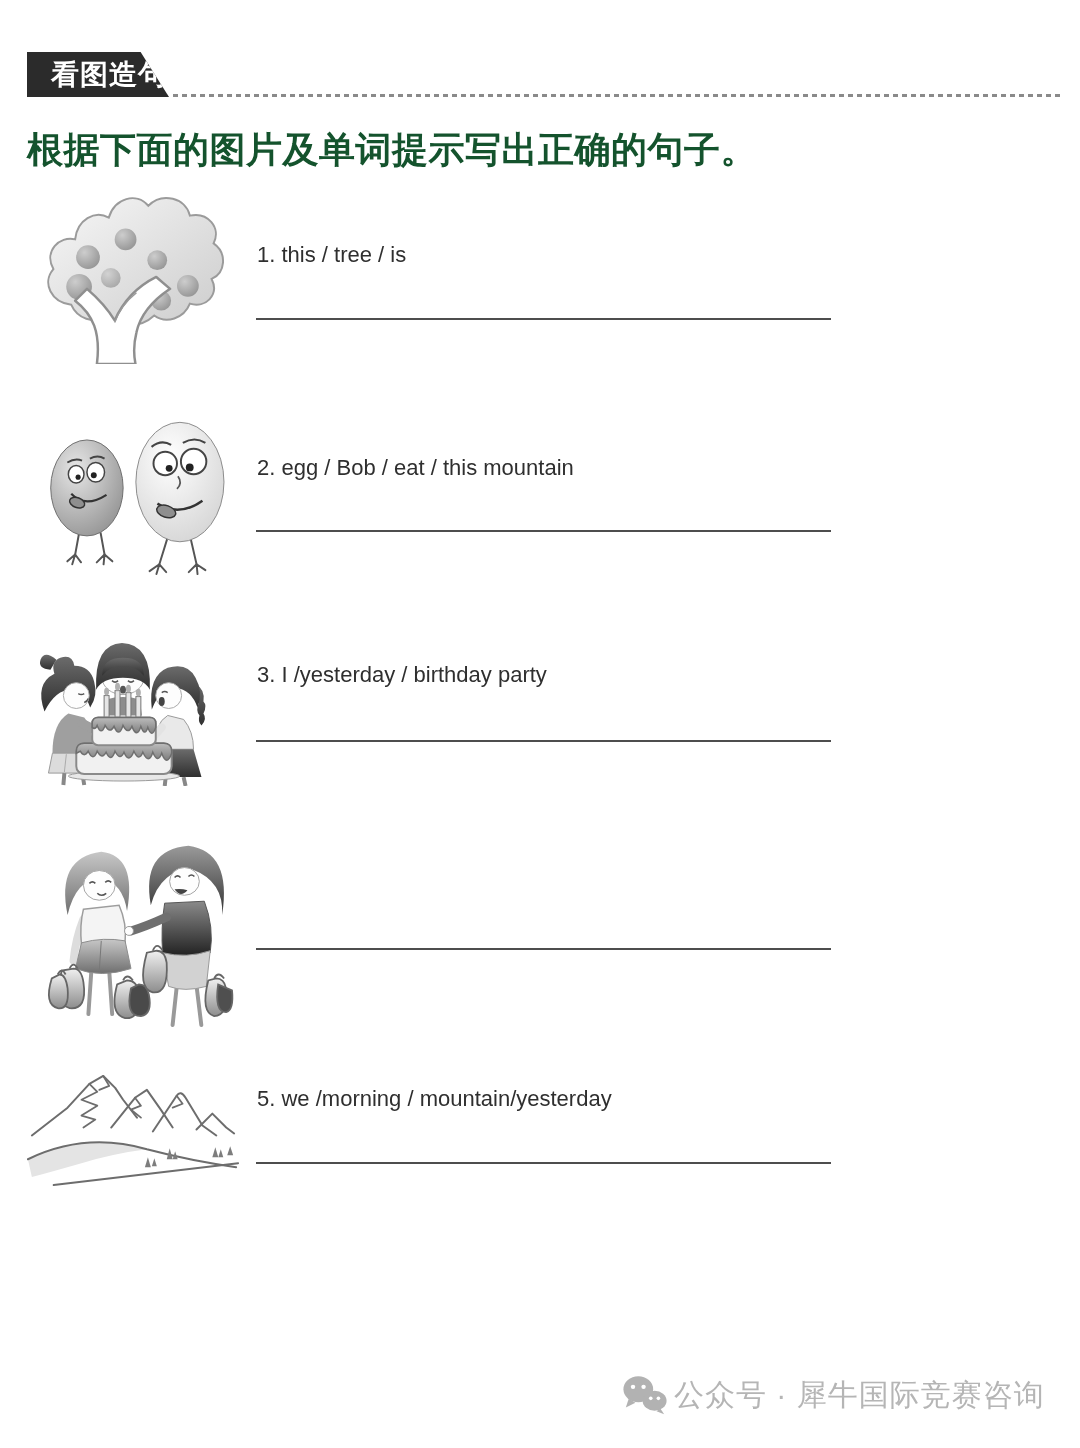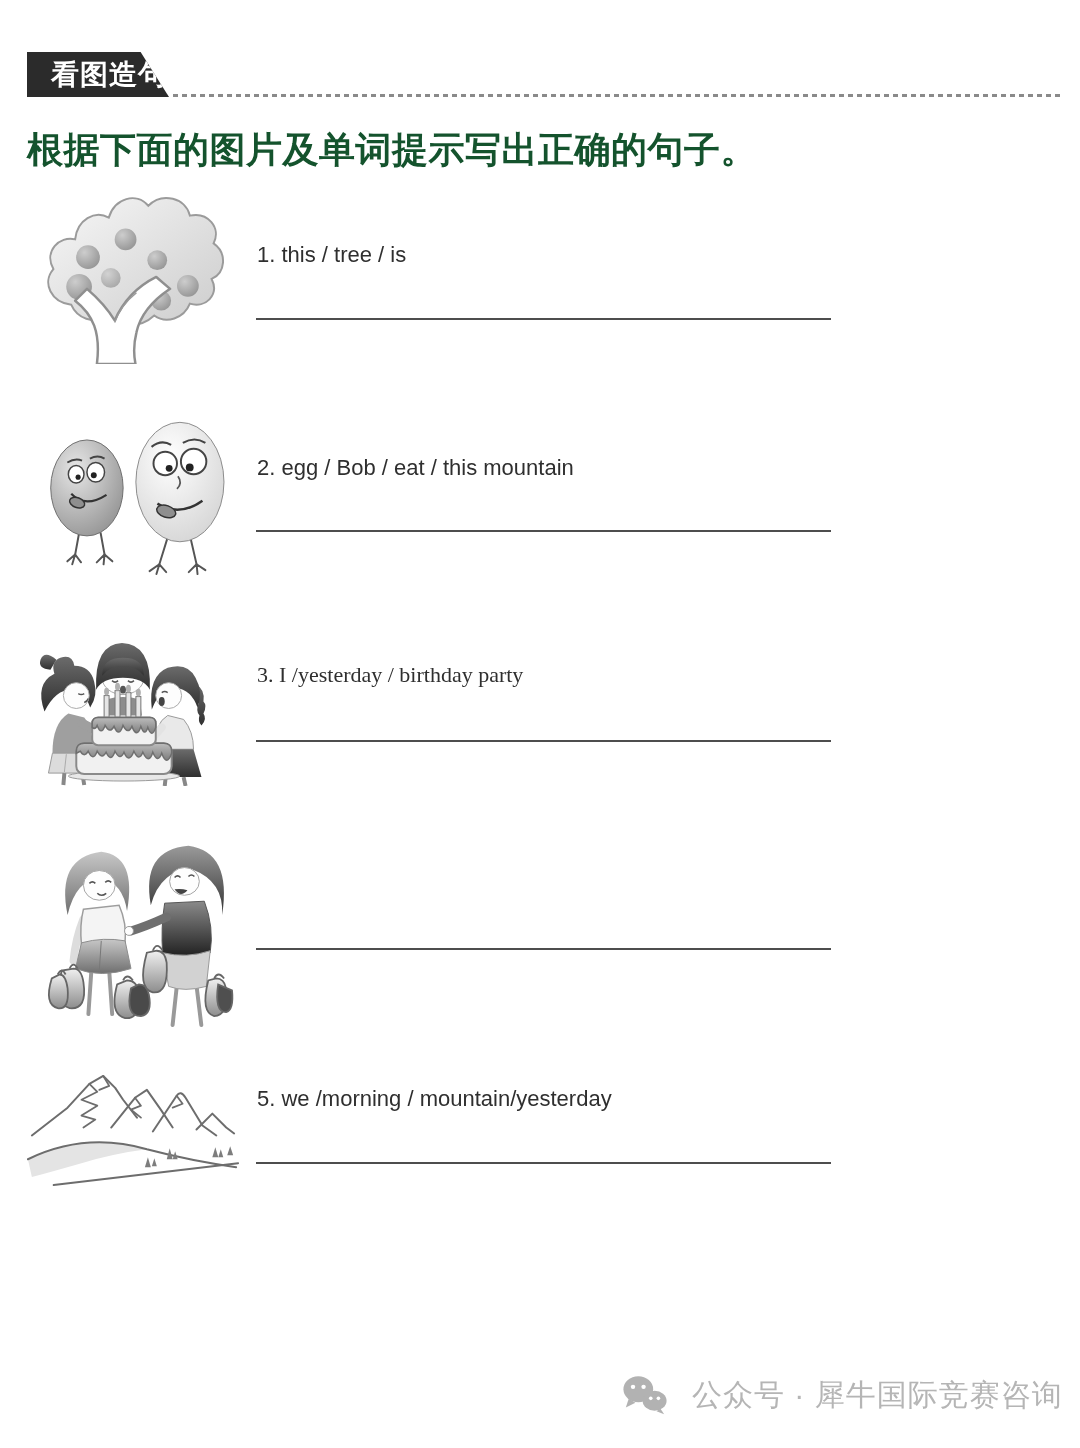--- a/index.html
+++ b/index.html
@@ -16,21 +16,21 @@
   .instruction{position:absolute;left:27px;top:126px;font-size:36px;font-weight:bold;
                color:#14532d;letter-spacing:.5px;white-space:nowrap;}
 
   
   .illus{position:absolute;}
   .illus svg{width:100%;height:100%;display:block;}
   .prompt{position:absolute;left:257px;font-size:22px;color:#2f2f2f;white-space:nowrap;line-height:1.15;}
   .answer-line{position:absolute;left:256px;width:575px;height:2px;background:#4d4d4d;}
 
   
-  .footer{position:absolute;left:622px;top:1374px;display:flex;align-items:center;gap:24px;}
+  .footer{position:absolute;left:622px;top:1374px;display:flex;align-items:center;gap:6px;}
   .ftext{font-size:30px;color:#b5b5b5;letter-spacing:1px;white-space:nowrap;}
   .wx svg{width:46px;height:42px;display:block;}
 </style>
 </head>
 <body>
 
 <div class="page">
 
   <div class="badge">
     <span class="badge-label">看图造句</span>
@@ -169,21 +169,21 @@
       <ellipse cx="108" cy="145" rx="56" ry="5" fill="#e8e8e8" stroke="#9a9a9a"></ellipse>
       <rect x="60" y="112" width="96" height="31" rx="8" fill="#f1f1f1" stroke="#8a8a8a" stroke-width="2"></rect>
       <path fill="url(#bG)" stroke="#6f6f6f" stroke-width="1.5" d="M60,120 Q60,112 68,112 L148,112 Q156,112 156,120 L156,122 Q151,136 146,122 Q142,133 137,121
            Q133,134 127,121 Q123,131 118,120 Q113,133 108,121 Q104,130 99,120 Q95,132 90,121
            Q86,129 81,120 Q77,131 72,120 Q68,127 64,120 L60,122 Z"></path>
       <rect x="76" y="86" width="64" height="28" rx="6" fill="#f1f1f1" stroke="#8a8a8a" stroke-width="2"></rect>
       <path fill="url(#bG)" stroke="#6f6f6f" stroke-width="1.5" d="M76,92 Q76,86 82,86 L134,86 Q140,86 140,92 L140,96 Q136,108 132,96 Q129,106 125,95
            Q121,108 116,95 Q112,104 107,94 Q103,107 98,95 Q94,103 89,94 Q85,105 81,94 L80,96 Q78,98 76,96 Z"></path>
     </svg>
   </div>
-  <div class="prompt" style="top:662px;font-family:Liberation Serif, serif;">
+  <div class="prompt" style="top:662px;">
     <span>3.</span>
     <span>I /yesterday / birthday party</span>
   </div>
   <div class="answer-line" style="top:740px;"></div>
 
   <div class="illus" style="left:25px;top:820px;width:210px;height:208px;">
     <svg viewBox="0 0 210 210" xmlns="http://www.w3.org/2000/svg">
       <defs>
         <linearGradient id="sHL" x1="0" y1="0" x2="0" y2="1">
             <stop offset="0" stop-color="#c7c7c7"></stop>

